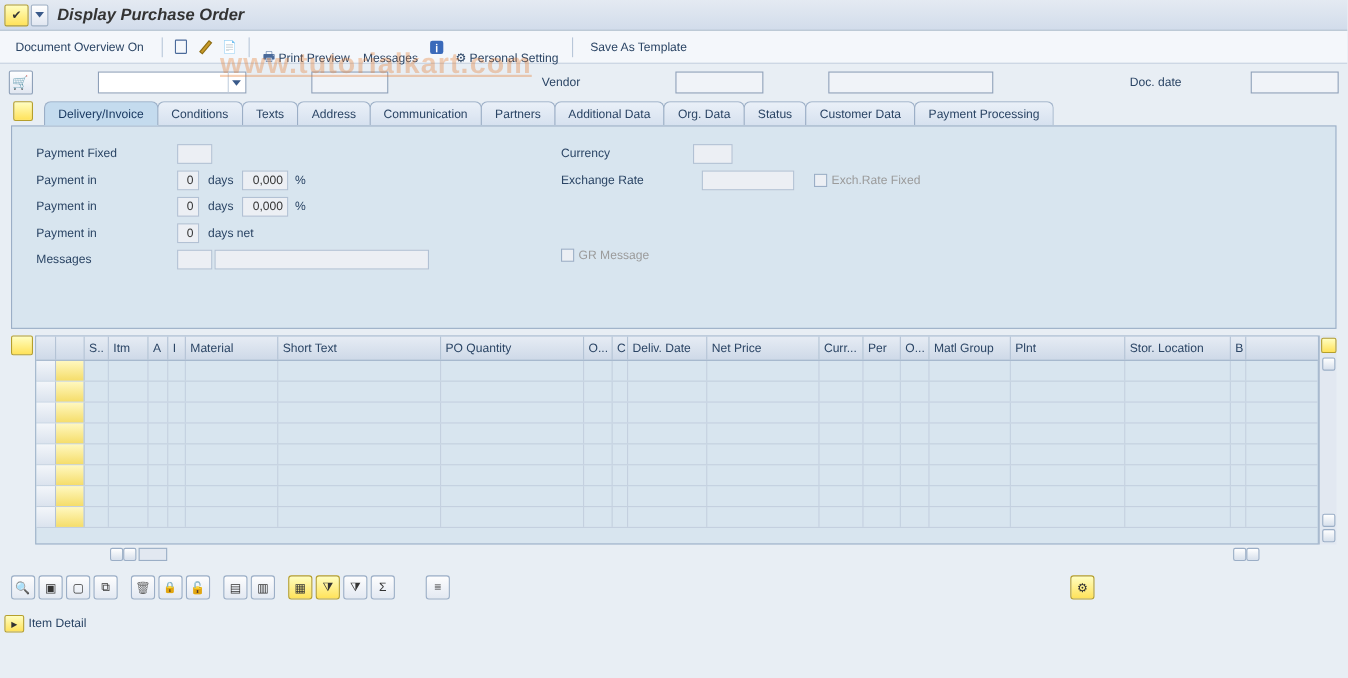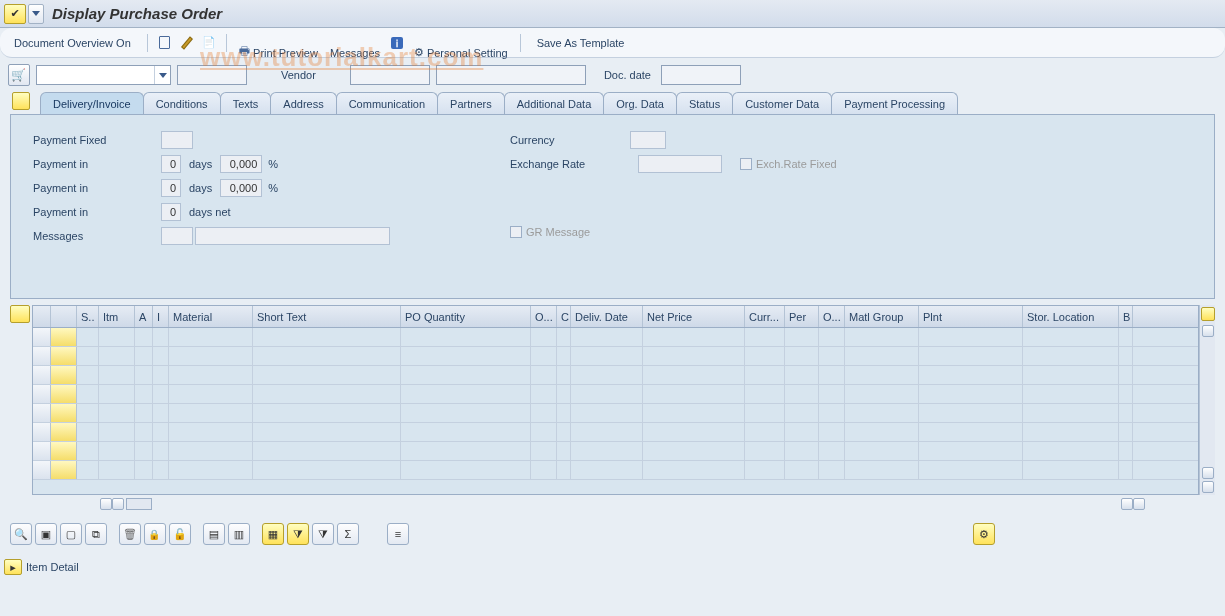--- a/index.html
+++ b/index.html
@@ -6,28 +6,28 @@
   body { margin: 0; padding: 0; background: #e8eef4; width: 1225px; height: 616px; overflow: hidden; color: #333; }
   
   
   .titlebar { height: 28px; background: linear-gradient(#e4eaf2,#d2dceb); display: flex; align-items: center; padding: 0 4px; border-bottom: 1px solid #a2b2c5; }
   .titlebar .title { font-weight: bold; font-style: italic; font-size: 15px; color: #333; padding-left: 8px; }
   .titlebar .ticon { width: 22px; height: 20px; background: linear-gradient(#fffec0,#ffe25a); border: 1px solid #b59f2c; border-radius: 2px; display: flex; align-items: center; justify-content: center; margin-right: 2px; }
   .titlebar .tdrop { width: 16px; height: 20px; border: 1px solid #a2b2c5; border-radius: 2px; background: linear-gradient(#fff,#e1e7f1); display: flex; align-items: center; justify-content: center; }
   .titlebar .tdrop::after { content: ""; border-left: 4px solid transparent; border-right: 4px solid transparent; border-top: 5px solid #3a5a8a; }
   
   
-  .toolbar { height: 30px; background: #f4f7fb; border-bottom: 1px solid #c4d0df; display: flex; align-items: center; padding: 0 6px; gap: 4px; border-radius: 12px; }
+  .toolbar { height: 30px; background: #f4f7fb; border-bottom: 1px solid #c4d0df; display: flex; align-items: center; padding: 0 6px; gap: 4px; }
   .tb-action { padding: 3px 8px; cursor: pointer; color: #2b4565; white-space: nowrap; }
   .tb-sep { width: 1px; height: 18px; background: #b8c7d9; margin: 0 4px; }
   .tb-icon { width: 18px; height: 18px; display: inline-flex; align-items: center; justify-content: center; cursor: pointer; }
   .tb-item { display: flex; align-items: center; gap: 3px; padding: 0 4px; cursor: pointer; color: #2b4565; margin-top: 20px; }
 
   
-  .hdr-row { display: flex; align-items: center; padding: 6px 8px 4px; gap: 6px; }
+  .hdr-row { display: flex; align-items: center; padding: 6px 8px 4px; gap: 6px; justify-content: space-between; }
   .cart-btn { width: 22px; height: 22px; border: 1px solid #8ea0b8; background: linear-gradient(#fff,#e1e7f1); border-radius: 2px; display: flex; align-items: center; justify-content: center; cursor: pointer; }
   .dd-field { width: 135px; height: 20px; border: 1px solid #8ea0b8; background: #fff; display: flex; align-items: center; }
   .dd-field .arrow { margin-left: auto; width: 16px; height: 100%; border-left: 1px solid #c4d0df; display: flex; align-items: center; justify-content: center; }
   .dd-field .arrow::after { content: ""; border-left: 4px solid transparent; border-right: 4px solid transparent; border-top: 5px solid #3a5a8a; }
   .small-fld { height: 20px; border: 1px solid #8ea0b8; background: #f0f3f8; }
   .lbl { color: #2b4565; white-space: nowrap; }
   
   
   .tabbar { display: flex; align-items: flex-end; height: 24px; padding-left: 40px; position: relative; }
   .tabbar::before { content: ""; position: absolute; left: 10px; top: 2px; width: 20px; height: 18px;  display: flex; align-items: center; justify-content: center; }

